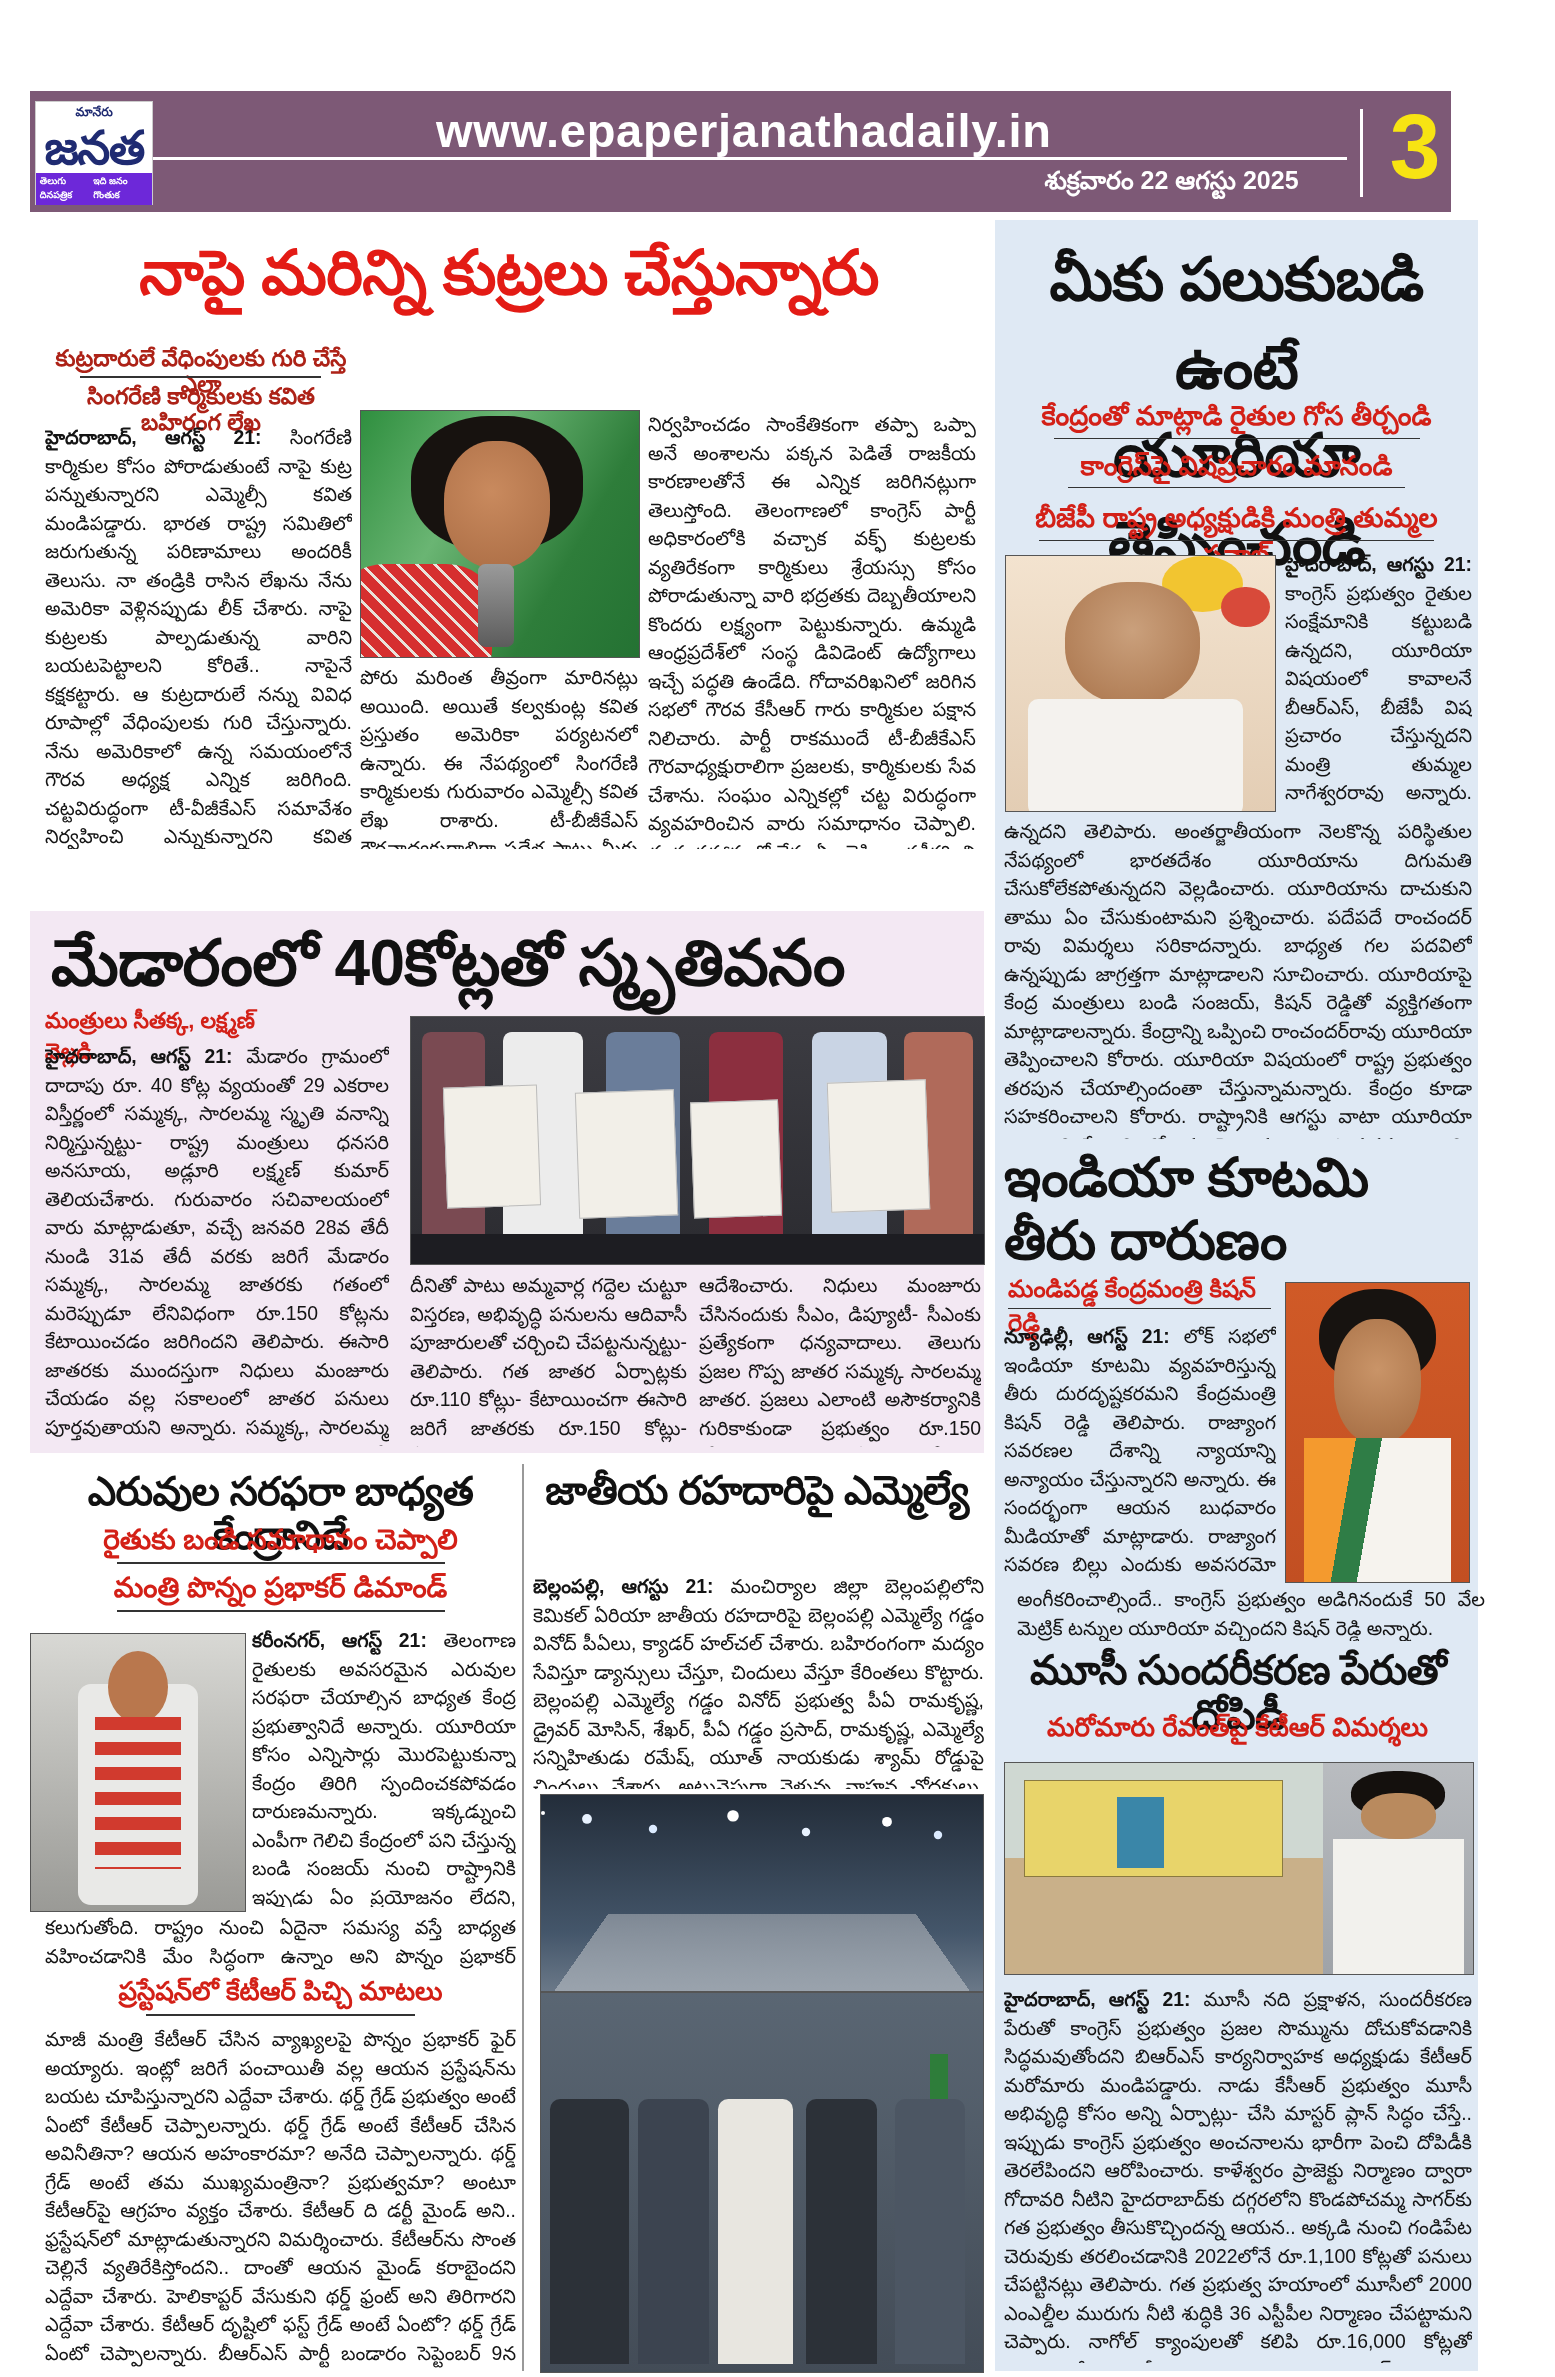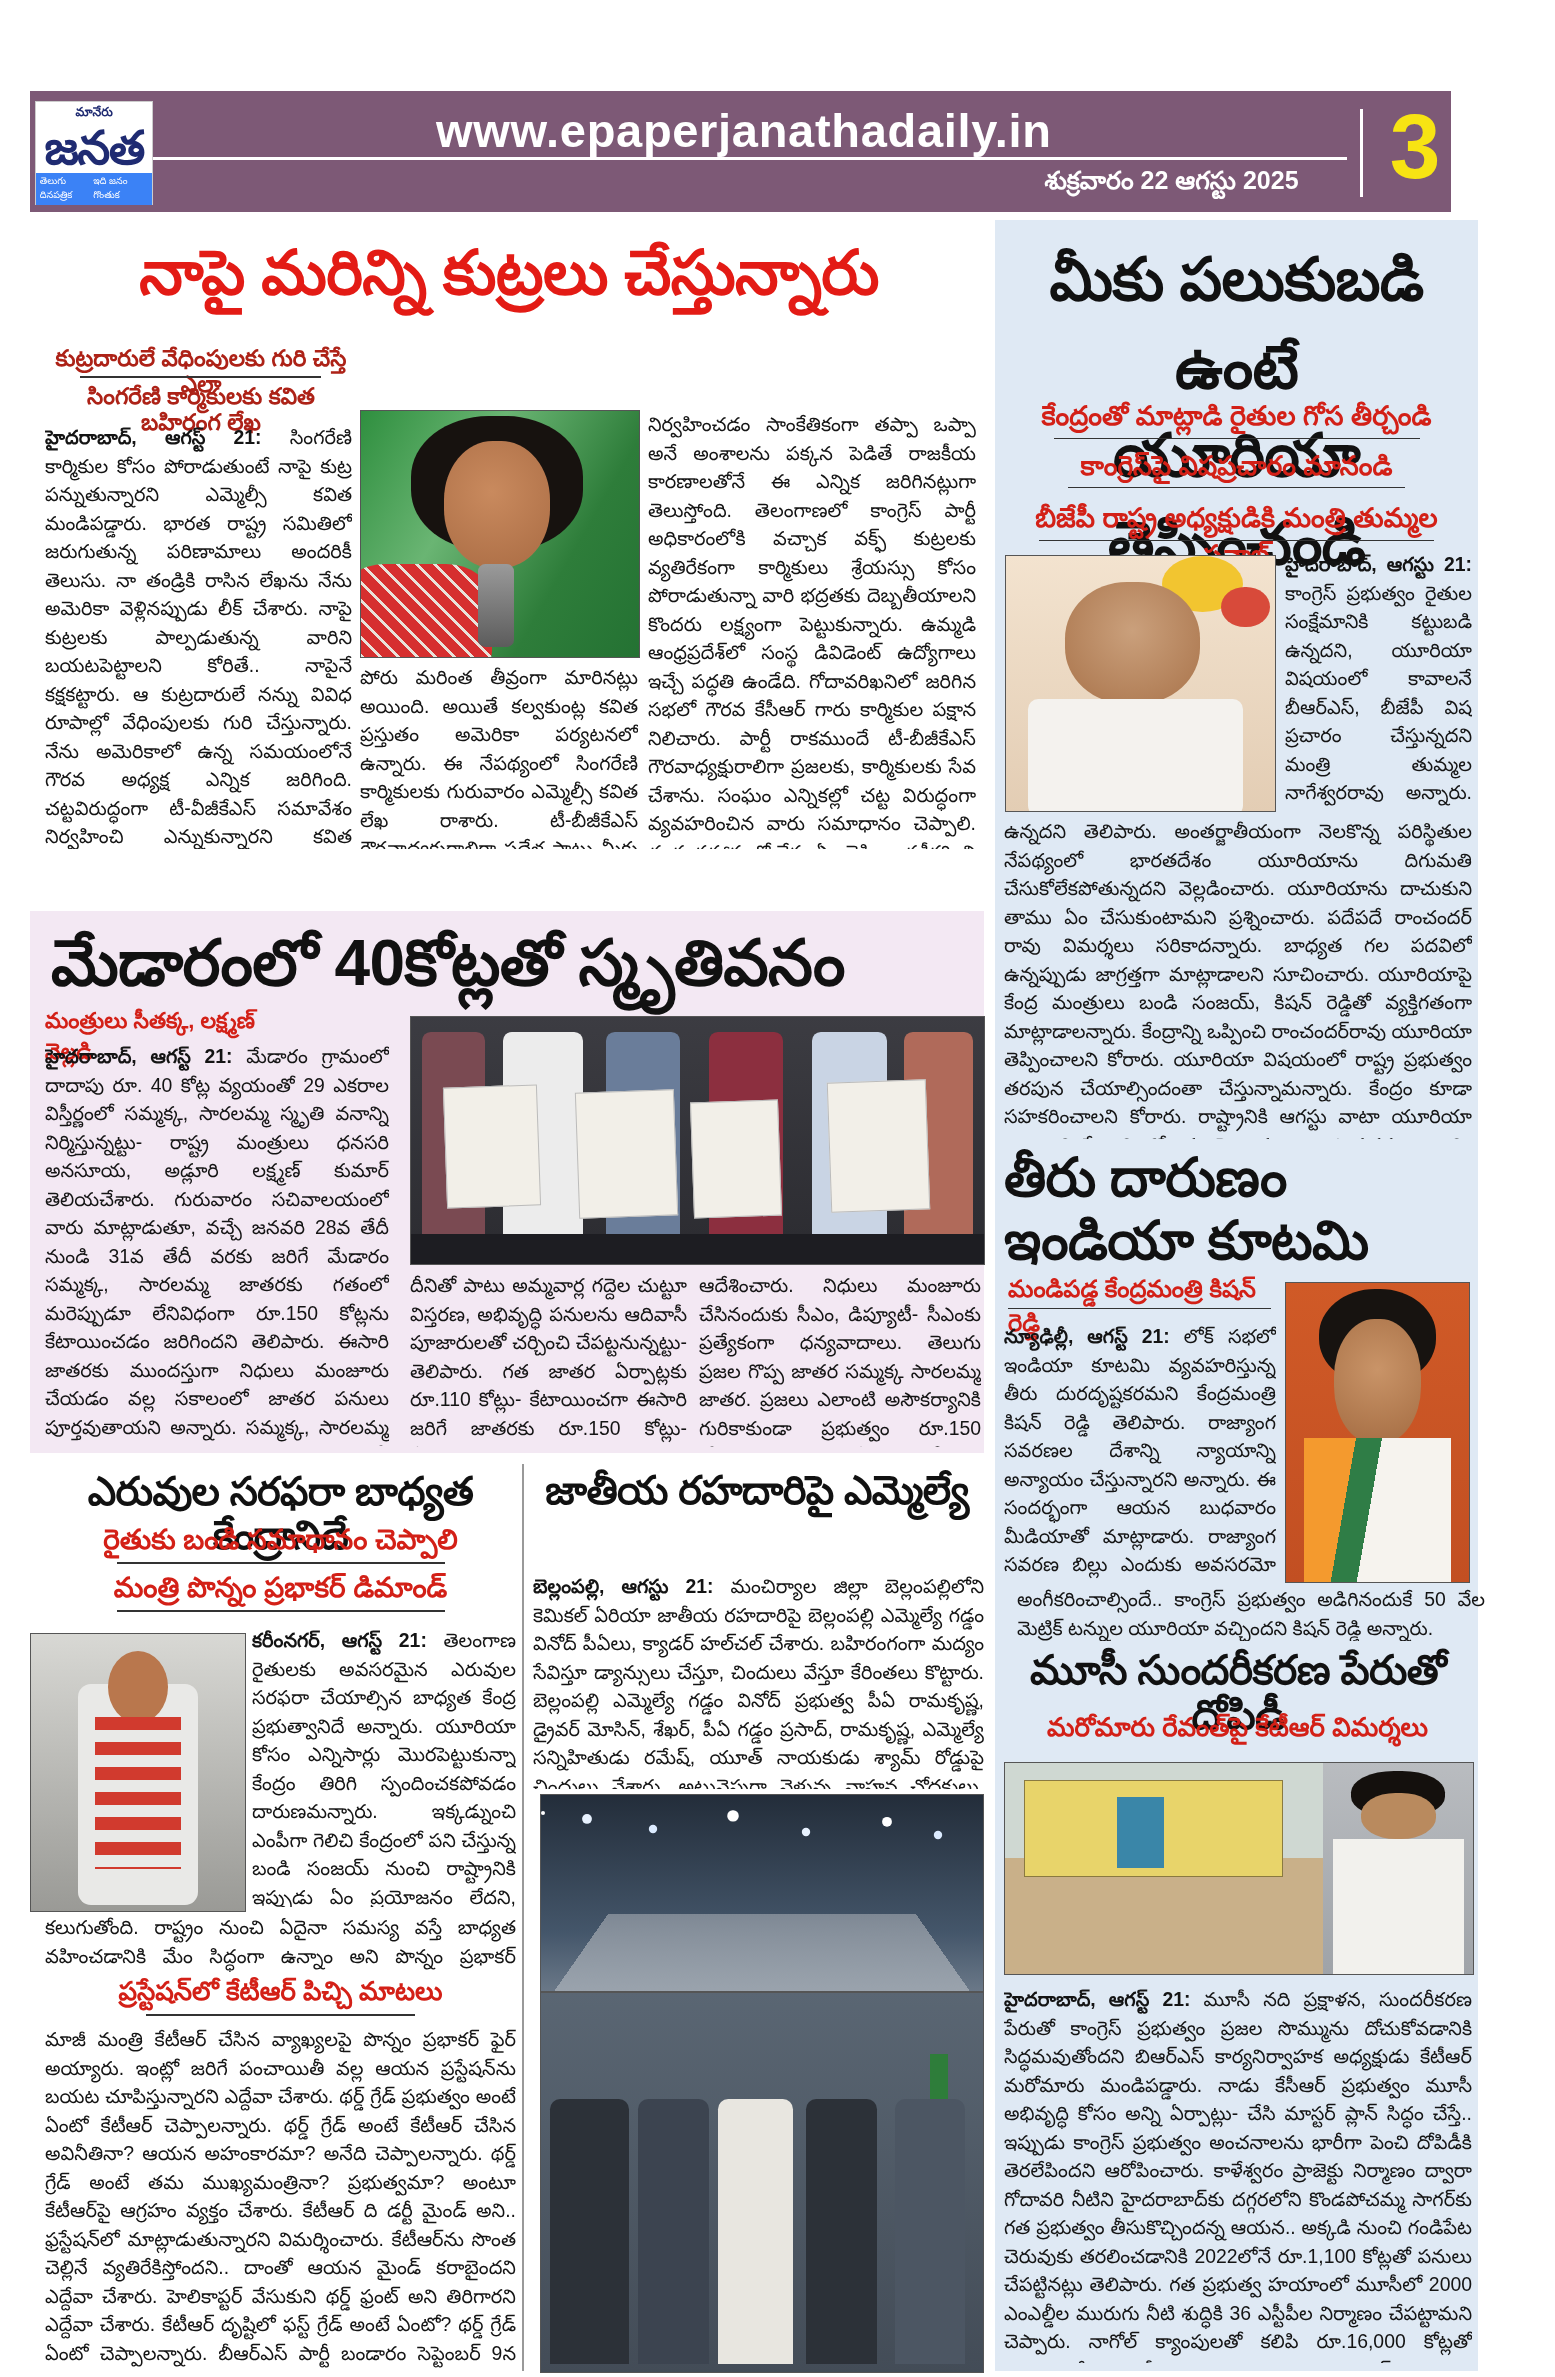--- a/index.html
+++ b/index.html
@@ -4,21 +4,21 @@
 <style>
   html,body{margin:0;padding:0;background:#e8e8e8;}
   .page{position:relative;width:1556px;height:2377px;background:#ffffff;overflow:hidden;
         font-family:"Liberation Sans","DejaVu Sans",sans-serif;}
   .abs{position:absolute;}
   
   .band{background:#7d5976;margin-top:36px;}
   .logo-box{background:#ffffff;border:0.7px solid #cccccc;display:flex;flex-direction:column;align-items:center;justify-content:flex-start;}
   .logo-top{font-size:12.4px;color:#1f2b72;font-weight:bold;margin-top:2.9px;}
   .logo-main{font-size:47px;line-height:51px;color:#1f2b72;font-weight:bold;letter-spacing:-1.5px;}
-  .logo-strip{width:100%;background:#3b82f6;color:#ffffff;font-size:9.5px;font-weight:normal;
+  .logo-strip{width:100%;background:#6d28d9;color:#ffffff;font-size:9.5px;font-weight:bold;
               display:flex;justify-content:space-between;box-sizing:border-box;padding:2.2px 3.7px;margin-top:auto;}
   .url-text{font-size:47px;color:#ffffff;font-weight:bold;letter-spacing:0.7px;white-space:nowrap;}
   .hline{background:#ffffff;height:2.9px;}
   .vline{background:#ffffff;width:2.9px;}
   .date-text{font-size:25px;color:#ffffff;font-weight:bold;text-align:center;white-space:nowrap;}
   .pagenum{font-size:91px;color:#f7e413;font-weight:bold;line-height:91px;}
   
   .panel-blue{background:#dfe9f4;}
   .panel-pink{background:#f3e8f3;}
   
@@ -188,22 +188,22 @@
     <div class="t-head"></div>
     <div class="t-shirt"></div>
   </div>
   <div class="abs body-text" style="left:1285px;top:550px;width:187px;height:262px;">
     <span class="dateline">హైదరాబాద్, ఆగస్టు 21:</span>
     <span>కాంగ్రెస్ ప్రభుత్వం రైతుల సంక్షేమానికి కట్టుబడి ఉన్నదని, యూరియా విషయంలో కావాలనే బీఆర్ఎస్, బీజేపీ విష ప్రచారం చేస్తున్నదని మంత్రి తుమ్మల నాగేశ్వరరావు అన్నారు. యూరియా సరఫరాపై బీజేపీ అసత్య ప్రచారం మానుకోవాలన్నారు. ఆ పార్టీ అధ్యక్షుడు రాంచంధర్‌రావుకు పలుకుబడి ఉంటే కేంద్రం నుంచి యూరియా తెప్పించాలని సవాల్ చేశారు. అయితే ఆయనకు అంత పలుకుబడి ఉందని అనుకోవడం లేదని చెప్పారు. దేశవ్యాప్తంగా యూరియా కొరత ఉన్నదని</span>
   </div>
   <div class="abs body-text" style="left:1004px;top:817px;width:468px;height:322px;">ఉన్నదని తెలిపారు. అంతర్జాతీయంగా నెలకొన్న పరిస్థితుల నేపథ్యంలో భారతదేశం యూరియాను దిగుమతి చేసుకోలేకపోతున్నదని వెల్లడించారు. యూరియాను దాచుకుని తాము ఏం చేసుకుంటామని ప్రశ్నించారు. పదేపదే రాంచందర్ రావు విమర్శలు సరికాదన్నారు. బాధ్యత గల పదవిలో ఉన్నప్పుడు జాగ్రత్తగా మాట్లాడాలని సూచించారు. యూరియాపై కేంద్ర మంత్రులు బండి సంజయ్, కిషన్ రెడ్డితో వ్యక్తిగతంగా మాట్లాడాలన్నారు. కేంద్రాన్ని ఒప్పించి రాంచందర్‌రావు యూరియా తెప్పించాలని కోరారు. యూరియా విషయంలో రాష్ట్ర ప్రభుత్వం తరపున చేయాల్సిందంతా చేస్తున్నామన్నారు. కేంద్రం కూడా సహకరించాలని కోరారు. రాష్ట్రానికి ఆగస్టు వాటా యూరియా ఇవ్వాలని కేంద్రాన్ని కోరారు. రైతాంగం ఇబ్బంది పడకుండా అన్ని చర్యలు తీసుకుంటున్నామని వెల్లడించారు. రాంచందర్‌రావు వాస్తవాలు ఒప్పుకోవాలని హితవు పలికారు.</div>
 
   <div class="abs hl-black" style="left:1004px;top:1146px;width:468px;font-size:54px;line-height:63px;text-align:left;">
+    <div>ఇండియా కూటమి</div>
     <div>తీరు దారుణం</div>
-    <div>ఇండియా కూటమి</div>
   </div>
   <div class="abs sub-red" style="left:1008px;top:1275px;width:278px;font-size:24px;text-align:left;">మండిపడ్డ కేంద్రమంత్రి కిషన్ రెడ్డి</div>
   <div class="abs rule" style="left:1008px;top:1308px;width:263px;height:0.7px;"></div>
   <div class="abs ph ph-kishan" style="left:1285px;top:1282px;width:183px;height:299px;">
     <div class="ki-hair"></div>
     <div class="ki-face"></div>
     <div class="ki-scarf"></div>
   </div>
   <div class="abs body-text" style="left:1004px;top:1322px;width:272px;height:259px;">
     <span class="dateline">న్యూఢిల్లీ, ఆగస్ట్ 21:</span>

